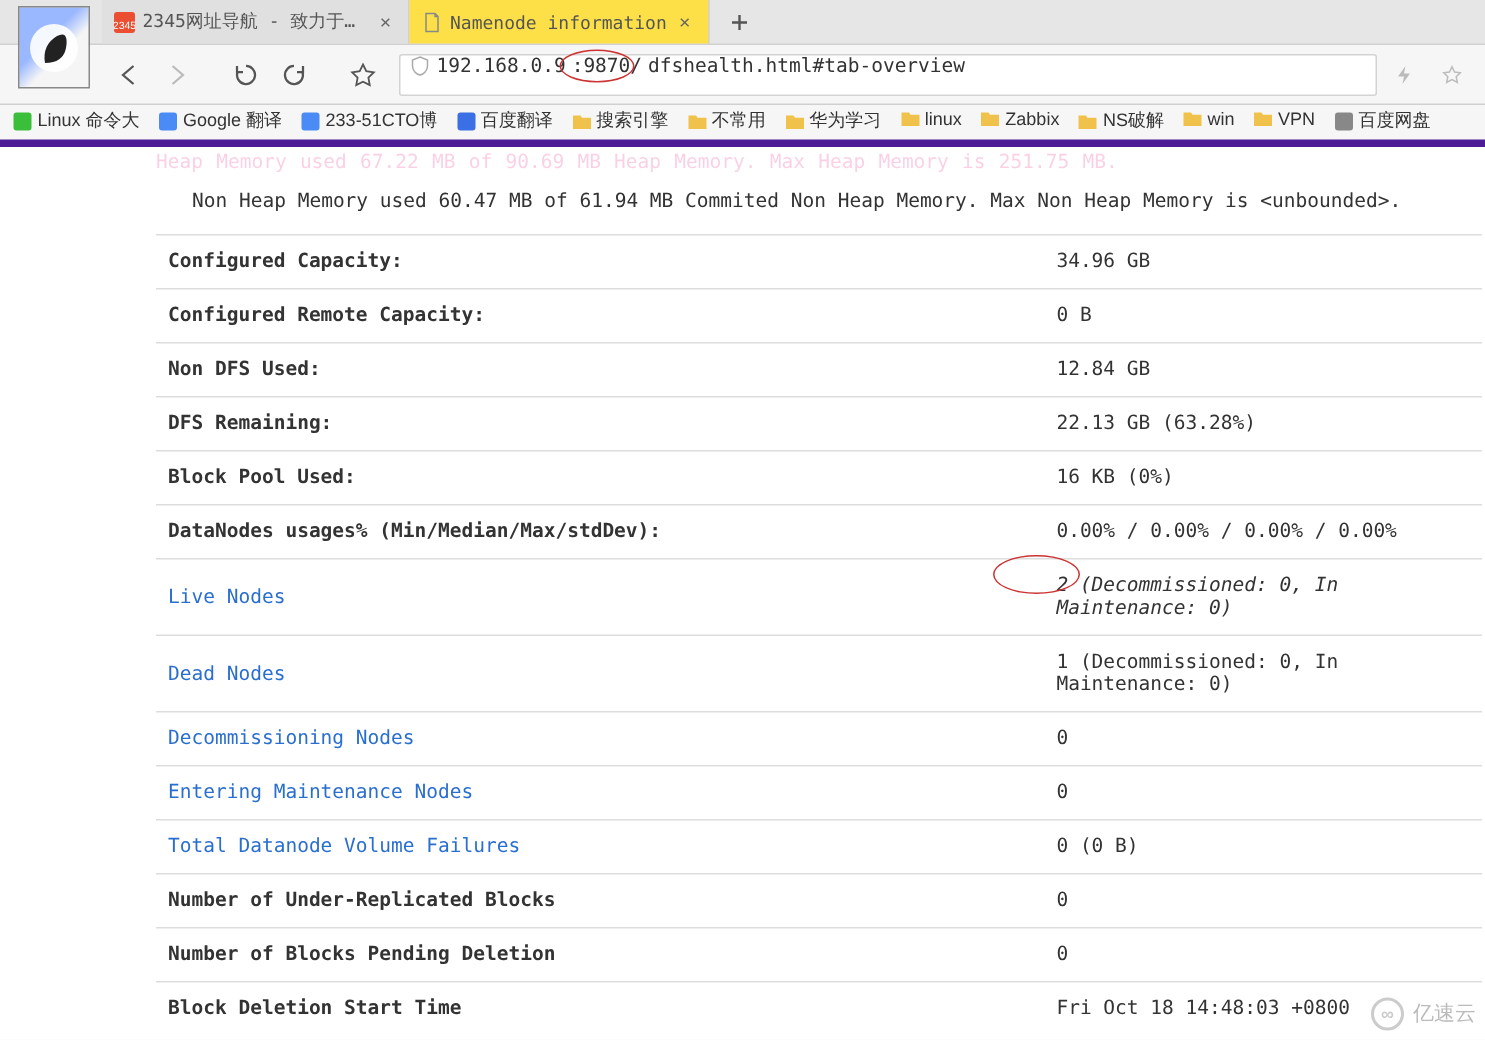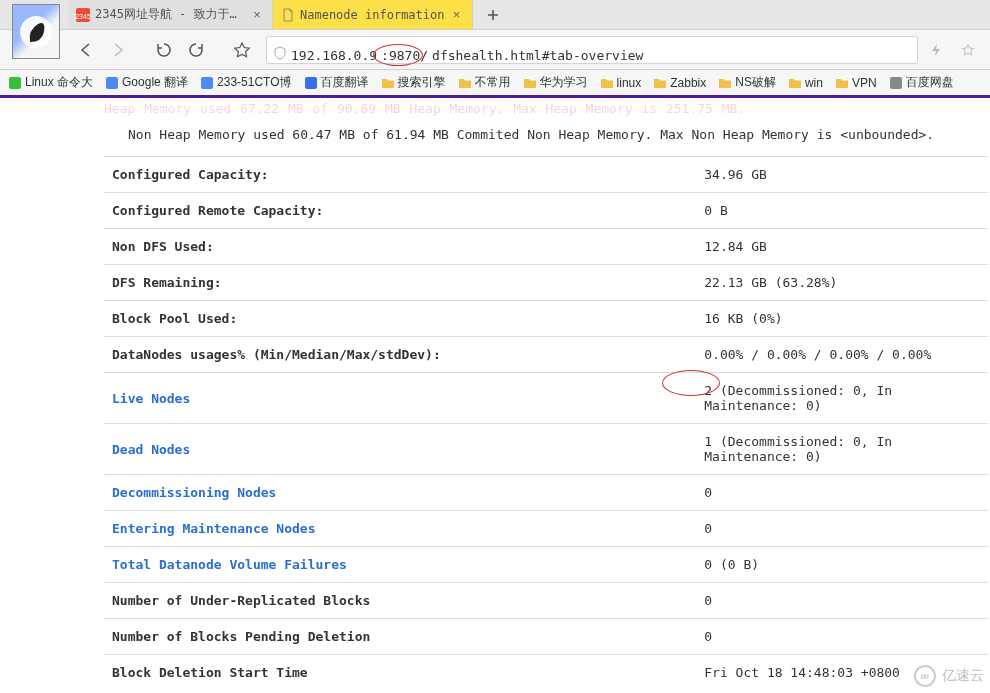--- a/index.html
+++ b/index.html
@@ -58,21 +58,21 @@
   }
   .nav-icon {
     width:28px; height:28px;
     display:flex; align-items:center; justify-content:center;
     color:#555;
   }
   .nav-icon.disabled { color:#bbb; }
   .address-box {
     flex:1;
     display:flex;
-    align-items:flex-end;
+    align-items:flex-start;
     height:28px;
     border:1px solid #d3d3d3;
     border-radius:2px;
     background:#fff;
     font-family: "SimSun","Consolas", monospace;
     font-size:13px;
     padding:0 6px;
     gap:4px;
     color:#333;
     margin-left:6px;
@@ -85,26 +85,26 @@
   .red-ellipse {
     position:absolute;
     border:1px solid #c33;
     border-radius:50%;
     pointer-events:none;
   }
   .re1 { left:-8px; top:-4px; width:50px; height:22px; }
 
   .bookmarks {
     display:flex;
-    align-items:center;
+    align-items:flex-start;
     gap: 4px;
     height:28px;
     padding: 0 4px;
     background:#f6f6f6;
-    border-bottom:3px solid #4c1d95;
+    border-bottom:5px solid #4c1d95;
     font-size:12px;
   }
   .bm {
     display:flex; align-items:center; gap:3px; padding:2px 4px; color:#333;
     white-space:nowrap;
   }
   .bm .ficon { width:14px; height:14px; flex:none; }
   .folder-icon { fill:#f0c24b; }
 
   .page {
@@ -131,22 +131,22 @@
     border-collapse: collapse;
     font-size:13px;
     font-family: "Consolas","SimSun", monospace;
   }
   table.info td {
     border-top:1px solid #ddd;
     padding:10px 8px;
     vertical-align: middle;
   }
   table.info td.k { font-weight: bold; width:67%;margin-left:18px; }
-  table.info td.k a { color:#2a6fcf; font-weight:bold; text-decoration:none; }
-  .live-cell { position:relative; }
+  table.info td.k a { color:#2a6fcf; font-weight:normal; text-decoration:none; }
+  .live-cell { position:relative;font-style:italic; }
   .re2 { left:-34px; top:-3px; width:58px; height:26px; }
 
   .watermark {
     position:absolute;
     right:6px; bottom:6px;
     display:flex; align-items:center; gap:6px;
     color:#bbb; font-size:14px; font-family:"Microsoft YaHei",sans-serif;
   }
   .watermark .wlogo {
     width:22px; height:22px; border:2px solid #ccc; border-radius:50%;

